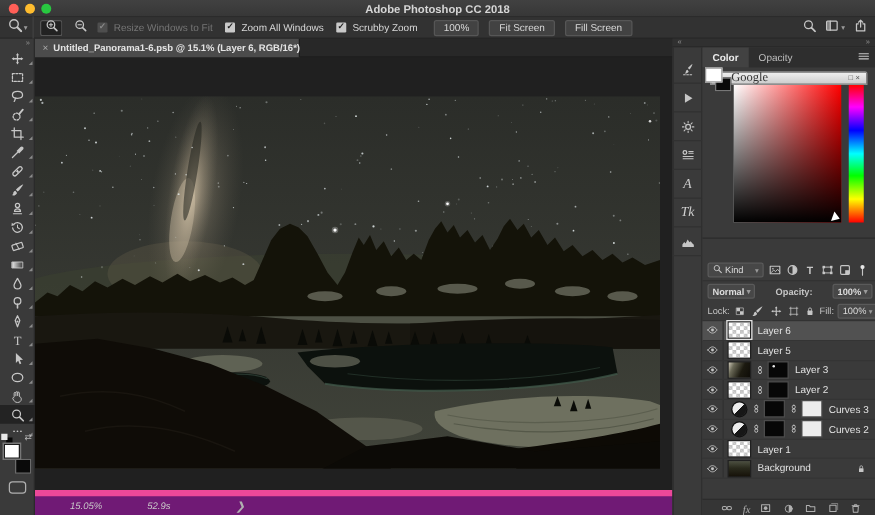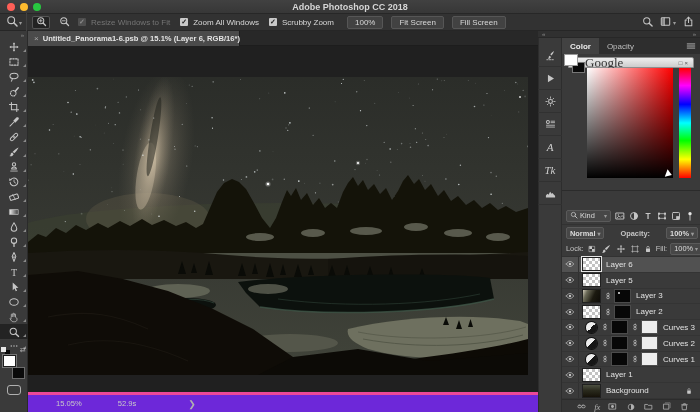--- a/index.html
+++ b/index.html
@@ -52,22 +52,22 @@
 
   
   #canvas { position:absolute; left:28px; top:31px; width:510px; height:381px; background:#1f1f1f; }
   #tabbar { position:absolute; left:0; top:0; width:510px; height:15px; background:#282828; border-bottom:1px solid #1d1d1d;}
   #doc-tab { position:absolute; left:0; top:0; height:15px; width:212px; background:#4b4b4b; display:flex; align-items:center;
              gap:4px; padding:0 6px; border-right:1px solid #1d1d1d; }
   #tab-close { color:#a8a8a8; font-size:8px; }
   #tab-title { color:#e4e4e4; font-size:7.6px; font-weight:bold; white-space:nowrap; }
   #pasteboard { position:absolute; left:0; top:15px; width:510px; height:346px; background:#202020; }
   #photo { position:absolute; left:0; top:31px; width:500px; height:298px; }
-  #statusbar { position:absolute; left:0; top:361px; width:510px; height:20px; background:#6d28d9; border-top:3px solid #ec4899;
-               display:flex; align-items:center; font-size:7.6px; color:#c9c9c9; }
+  #statusbar { position:absolute; left:0; top:361px; width:510px; height:20px; background:#701a75; border-top:5px solid #ec4899;
+               display:flex; align-items:center; font-size:7.6px; color:#c9c9c9;font-style:italic; }
   #status-zoom { margin-left:28px; } #status-timer { margin-left:36px; } #status-chev { margin-left:52px; color:#b0b0b0; font-size:9px; }
 
   
   #rightheader { position:absolute; left:538px; top:31px; width:162px; height:7px; background:#303030; border-bottom:1px solid #272727;
                  display:flex; justify-content:space-between; align-items:center; padding:0 4px; }
   .dockchev { font-size:6px; line-height:6px; color:#8d8d8d; }
   #dockstrip { position:absolute; left:538px; top:38px; width:24px; height:374px; background:#3a3a3a;
                border-left:1px solid #2d2d2d; border-right:1px solid #2d2d2d; display:flex; flex-direction:column; align-items:center; padding-top:6px; }
   .dock-icon { width:24px; height:23px; display:flex; align-items:center; justify-content:center; border-bottom:1px solid #313131; }
   .dock-icon .serif { font-family:"Liberation Serif", serif; font-style:italic; font-size:11px; color:#cfcfcf; }
@@ -77,21 +77,21 @@
   .ptab { font-size:8px; color:#bdbdbd; padding:0 8px; display:flex; align-items:center; }
   .ptab.active { background:#424242; color:#ececec; font-weight:bold; }
   .ptab-menu { margin-left:auto; display:flex; align-items:center; padding-right:4px; }
 
   
   #color-panel { position:absolute; left:0; top:0; width:138px; height:152px; }
   #color-body { position:absolute; left:0; top:16px; right:0; bottom:0; }
   #google-bar { position:absolute; left:6px; top:3px; width:126px; height:11px;
                 background:linear-gradient(#efefef,#cccccc); border:1px solid #8e8e8e; border-radius:2px 2px 0 0;
                 display:flex; align-items:center; }
-  #google-title { font-family:"Liberation Serif", serif; font-size:13px; color:#333; margin-left:16px; }
+  #google-title { font-family:"Liberation Serif", serif; font-size:10px; color:#333; margin-left:16px; }
   #google-ctrls { margin-left:auto; margin-right:3px; font-size:6px; color:#555; letter-spacing:2px; }
   #cp-swatches { position:absolute; left:2px; top:0px; width:22px; height:21px; z-index:3; }
   #cp-fg { position:absolute; left:0; top:0; width:14px; height:12px; background:#fff; border:1px solid #999; z-index:2; }
   #cp-bg { position:absolute; left:8px; top:8px; width:13px; height:11px; background:#0a0a0a; border:1px solid #777; }
   #color-field { position:absolute; left:25px; top:14px; width:86px; height:110px;
                  background-image:linear-gradient(to bottom, rgba(0,0,0,0), #000), linear-gradient(to right, #ffffff, #ff0000); }
   #field-cursor { position:absolute; left:104px; top:116px; width:0; height:0; z-index:2;
                   border-top:4px solid transparent; border-bottom:4px solid transparent; border-right:6px solid #fff;
                   transform:rotate(200deg); }
   #hue-bar { position:absolute; left:117px; top:14px; width:12px; height:110px;
@@ -932,44 +932,20 @@
             <div class="mask mask-white"></div>
             <span class="layer-name">Curves 2</span>
           </div>
           <div class="layer-row">
             <div class="eye-cell">
               <svg viewBox="0 0 12 12" width="12" height="12" fill="none" stroke="#c6c6c6" stroke-width="1.1" stroke-linecap="round" stroke-linejoin="round">
                 <path d="M1.2 6C2.9 3.8 4.4 2.8 6 2.8S9.1 3.8 10.8 6C9.1 8.2 7.6 9.2 6 9.2S2.9 8.2 1.2 6z" stroke-width=".9"></path>
                 <circle cx="6" cy="6" r="1.5" fill="#c6c6c6" stroke="none"></circle>
               </svg>
             </div>
-            <div class="thumb curves"></div>
-            <span class="chain-cell">
-              <svg viewBox="0 0 12 12" width="12" height="12" fill="none" stroke="#c6c6c6" stroke-width="1.1" stroke-linecap="round" stroke-linejoin="round">
-                <rect x="4.1" y="1.4" width="3.8" height="4.5" rx="1.9" stroke-width="1.2"></rect>
-                <rect x="4.1" y="6.1" width="3.8" height="4.5" rx="1.9" stroke-width="1.2"></rect>
-              </svg>
-            </span>
-            <div class="mask mask-black"></div>
-            <span class="chain-cell">
-              <svg viewBox="0 0 12 12" width="12" height="12" fill="none" stroke="#c6c6c6" stroke-width="1.1" stroke-linecap="round" stroke-linejoin="round">
-                <rect x="4.1" y="1.4" width="3.8" height="4.5" rx="1.9" stroke-width="1.2"></rect>
-                <rect x="4.1" y="6.1" width="3.8" height="4.5" rx="1.9" stroke-width="1.2"></rect>
-              </svg>
-            </span>
-            <div class="mask mask-white"></div>
-            <span class="layer-name">Curves 1</span>
-          </div>
-          <div class="layer-row">
-            <div class="eye-cell">
-              <svg viewBox="0 0 12 12" width="12" height="12" fill="none" stroke="#c6c6c6" stroke-width="1.1" stroke-linecap="round" stroke-linejoin="round">
-                <path d="M1.2 6C2.9 3.8 4.4 2.8 6 2.8S9.1 3.8 10.8 6C9.1 8.2 7.6 9.2 6 9.2S2.9 8.2 1.2 6z" stroke-width=".9"></path>
-                <circle cx="6" cy="6" r="1.5" fill="#c6c6c6" stroke="none"></circle>
-              </svg>
-            </div>
             <div class="thumb checker"></div>
             <span class="layer-name">Layer 1</span>
           </div>
           <div class="layer-row">
             <div class="eye-cell">
               <svg viewBox="0 0 12 12" width="12" height="12" fill="none" stroke="#c6c6c6" stroke-width="1.1" stroke-linecap="round" stroke-linejoin="round">
                 <path d="M1.2 6C2.9 3.8 4.4 2.8 6 2.8S9.1 3.8 10.8 6C9.1 8.2 7.6 9.2 6 9.2S2.9 8.2 1.2 6z" stroke-width=".9"></path>
                 <circle cx="6" cy="6" r="1.5" fill="#c6c6c6" stroke="none"></circle>
               </svg>
             </div>

